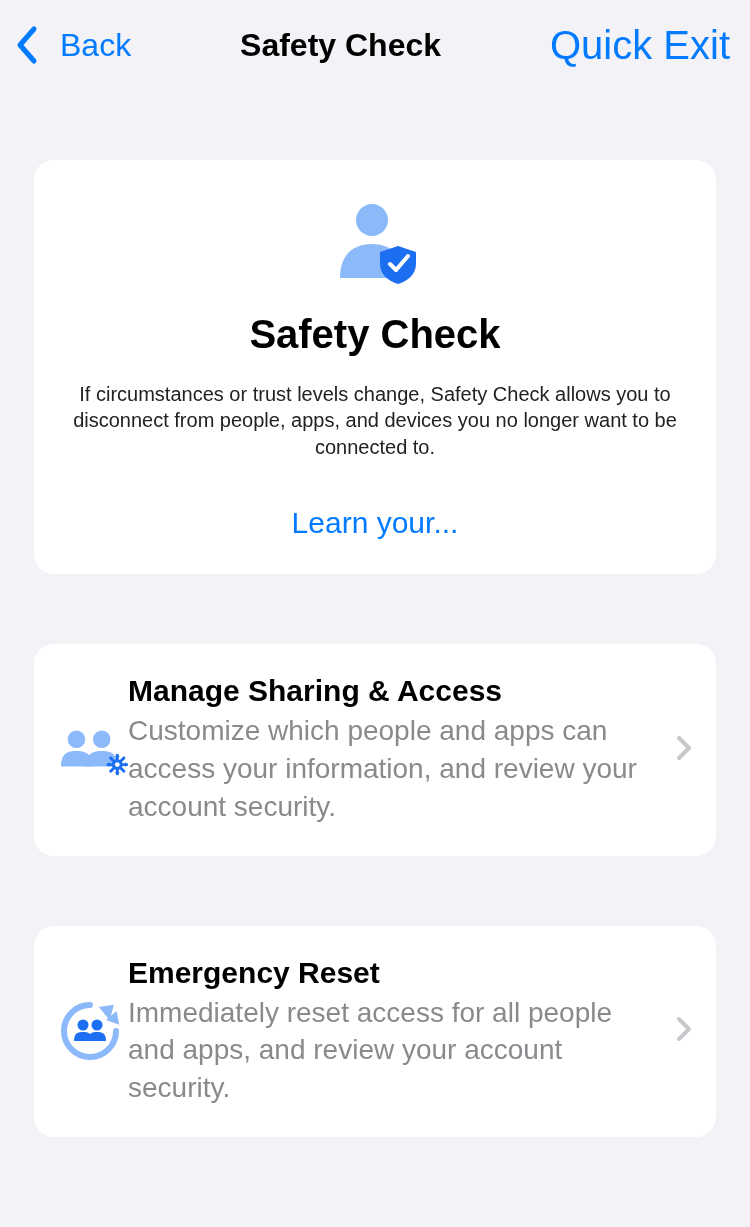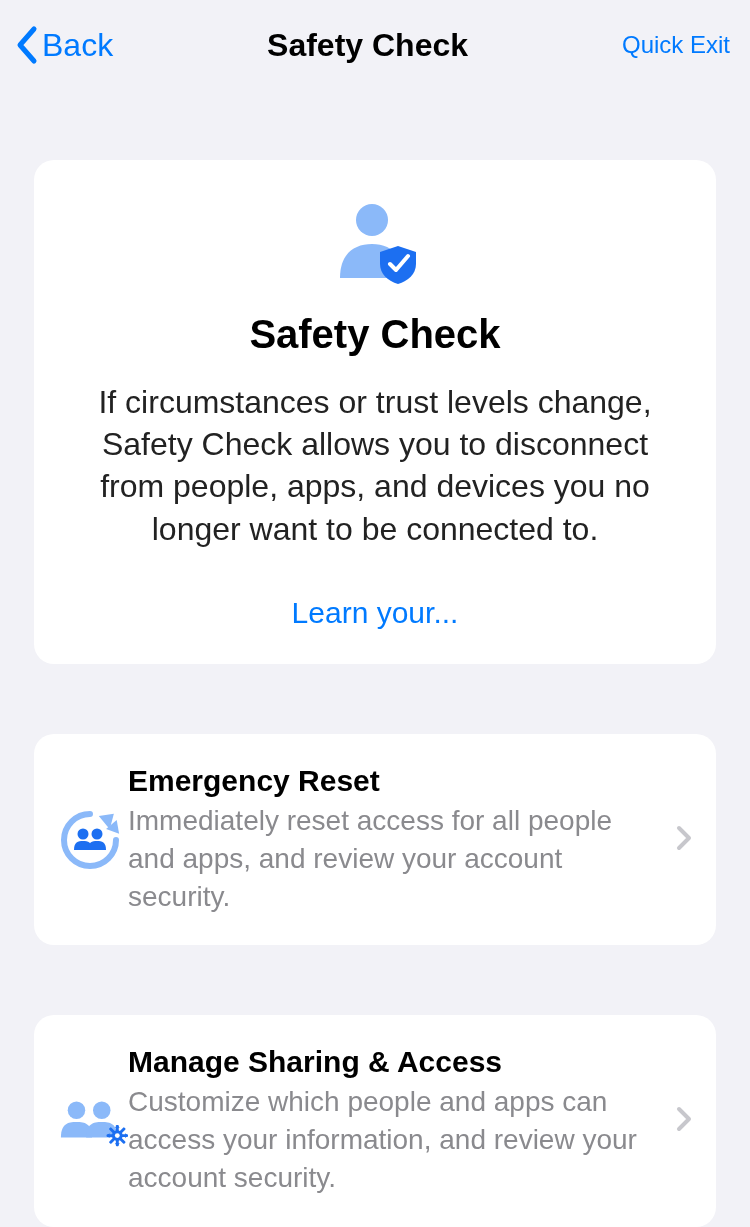--- a/index.html
+++ b/index.html
@@ -22,34 +22,35 @@
       padding: 20px 20px 20px 14px;
       height: 90px;
     }
     .nav-back {
       display: flex;
       align-items: center;
       color: #007aff;
       font-size: 32px;
       font-weight: 400;
       cursor: pointer;
+      gap: 18px;
     }
     .nav-back svg {
       margin-right: 2px;
     }
     .nav-title {
       font-size: 32px;
       font-weight: 600;
       color: #000;
       text-align: center;
       flex: 1;
     }
     .nav-quick-exit {
       color: #007aff;
-      font-size: 24px;
+      font-size: 40px;
       font-weight: 400;
       cursor: pointer;
       text-align: left;
     }
     .content {
       padding: 70px 34px 0 34px;
     }
     .intro-card {
       background: #ffffff;
       border-radius: 20px;
@@ -61,21 +62,21 @@
       justify-content: center;
       margin-bottom: 28px;
     }
     .intro-title {
       font-size: 40px;
       font-weight: 700;
       color: #000;
       margin-bottom: 24px;
     }
     .intro-description {
-      font-size: 32px;
+      font-size: 20px;
       color: #222;
       line-height: 1.32;
       margin-bottom: 46px;
       padding: 0 2px;
     }
     .learn-more {
       color: #007aff;
       font-size: 30px;
       font-weight: 400;
       cursor: pointer;
@@ -137,45 +138,20 @@
       <svg width="90" height="84" viewBox="0 0 90 84">
         <circle cx="42" cy="20" r="16" fill="#8bb9f9"></circle>
         <path d="M 10 78 C 10 54 24 44 42 44 C 54 44 64 49 69 58 L 69 78 Z" fill="#8bb9f9"></path>
         <path d="M 68 46 L 86 52 L 86 64 C 86 74 78 81 68 84 C 58 81 50 74 50 64 L 50 52 Z" fill="#1c6ff1"></path>
         <path d="M 60 64 L 66 70 L 78 56" stroke="#ffffff" stroke-width="4" fill="none" stroke-linecap="round" stroke-linejoin="round"></path>
       </svg>
     </div>
     <div class="intro-title">Safety Check</div>
     <div class="intro-description">If circumstances or trust levels change, Safety Check allows you to disconnect from people, apps, and devices you no longer want to be connected to.</div>
     <div class="learn-more">Learn your...</div>
-  </div>
-
-  <div class="option-card">
-    <div class="option-icon">
-      <svg width="64" height="64" viewBox="0 0 64 64">
-        <path d="M 32 6 A 26 26 0 1 0 58 32" stroke="#8bb9f9" stroke-width="6" fill="none" stroke-linecap="round"></path>
-        <path d="M 44 6 L 58 16 L 58 0 Z" fill="#8bb9f9" transform="translate(-4, 4) rotate(15 52 8)"></path>
-        <path d="M 48 20 L 60 27 L 60 13 Z" fill="#8bb9f9" transform="rotate(-10 54 20)"></path>
-        <g fill="#1c6ff1">
-          <circle cx="25" cy="26" r="5.5"></circle>
-          <path d="M 16 42 C 16 34 20 33 25 33 C 30 33 34 34 34 42 Z"></path>
-          <circle cx="39" cy="26" r="5.5"></circle>
-          <path d="M 30 42 C 30 34 34 33 39 33 C 44 33 48 34 48 42 Z"></path>
-        </g>
-      </svg>
-    </div>
-    <div class="option-text">
-      <div class="option-title">Emergency Reset</div>
-      <div class="option-description">Immediately reset access for all people and apps, and review your account security.</div>
-    </div>
-    <div class="chevron">
-      <svg width="16" height="26" viewBox="0 0 16 26" fill="none">
-        <path d="M3 3 L13 13 L3 23" stroke="#c7c7cc" stroke-width="4" stroke-linecap="round" stroke-linejoin="round"></path>
-      </svg>
-    </div>
   </div>
 
   <div class="option-card">
     <div class="option-icon">
       <svg width="72" height="56" viewBox="0 0 72 56">
         <g fill="#8bb9f9">
           <circle cx="19" cy="17" r="9"></circle>
           <path d="M 3 45 C 3 31 10 29 19 29 C 28 29 35 31 35 45 Z"></path>
           <circle cx="45" cy="17" r="9"></circle>
           <path d="M 29 45 C 29 31 36 29 45 29 C 54 29 61 31 61 45 Z"></path>
@@ -198,13 +174,38 @@
       <div class="option-title">Manage Sharing &amp; Access</div>
       <div class="option-description">Customize which people and apps can access your information, and review your account security.</div>
     </div>
     <div class="chevron">
       <svg width="16" height="26" viewBox="0 0 16 26" fill="none">
         <path d="M3 3 L13 13 L3 23" stroke="#c7c7cc" stroke-width="4" stroke-linecap="round" stroke-linejoin="round"></path>
       </svg>
     </div>
   </div>
 
+  <div class="option-card">
+    <div class="option-icon">
+      <svg width="64" height="64" viewBox="0 0 64 64">
+        <path d="M 32 6 A 26 26 0 1 0 58 32" stroke="#8bb9f9" stroke-width="6" fill="none" stroke-linecap="round"></path>
+        <path d="M 44 6 L 58 16 L 58 0 Z" fill="#8bb9f9" transform="translate(-4, 4) rotate(15 52 8)"></path>
+        <path d="M 48 20 L 60 27 L 60 13 Z" fill="#8bb9f9" transform="rotate(-10 54 20)"></path>
+        <g fill="#1c6ff1">
+          <circle cx="25" cy="26" r="5.5"></circle>
+          <path d="M 16 42 C 16 34 20 33 25 33 C 30 33 34 34 34 42 Z"></path>
+          <circle cx="39" cy="26" r="5.5"></circle>
+          <path d="M 30 42 C 30 34 34 33 39 33 C 44 33 48 34 48 42 Z"></path>
+        </g>
+      </svg>
+    </div>
+    <div class="option-text">
+      <div class="option-title">Emergency Reset</div>
+      <div class="option-description">Immediately reset access for all people and apps, and review your account security.</div>
+    </div>
+    <div class="chevron">
+      <svg width="16" height="26" viewBox="0 0 16 26" fill="none">
+        <path d="M3 3 L13 13 L3 23" stroke="#c7c7cc" stroke-width="4" stroke-linecap="round" stroke-linejoin="round"></path>
+      </svg>
+    </div>
+  </div>
+
 </div>
 
 </body></html>

